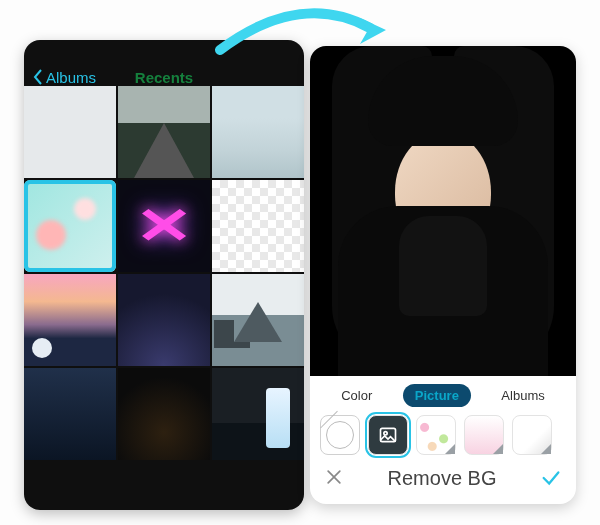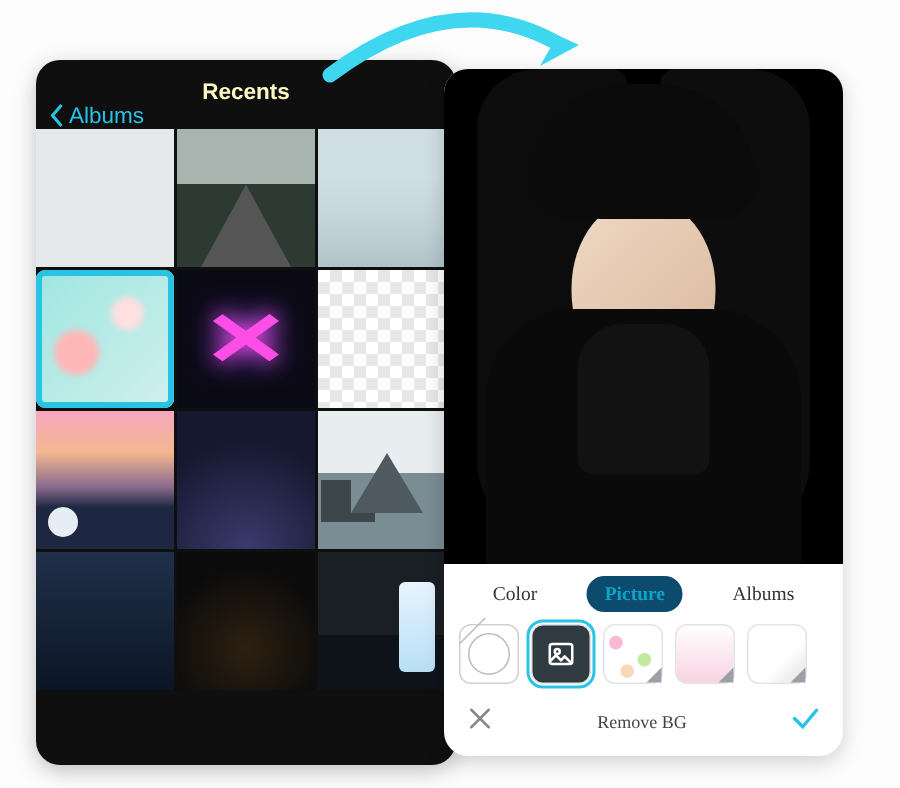--- a/index.html
+++ b/index.html
@@ -55,23 +55,23 @@
     position: absolute;
     left: 8px;
     display: flex;
     align-items: center;
     color: var(--accent);
     font-size: 15px;
     gap: 2px;
   }
   .back-link svg { stroke: var(--accent); }
   .picker-title {
-    margin: 16px auto;
+    margin: 0 auto;
     font-weight: 600;
-    color: #fef9c3;
+    color: #15803d;
   }
   .grid {
     display: grid;
     grid-template-columns: repeat(3, 1fr);
     gap: 2px;
     background: var(--dark);
   }
   .cell {
     aspect-ratio: 1/1;
     position: relative;
@@ -148,30 +148,30 @@
     position:relative;
   }
   .thumb-falls::after{
     content:"";position:absolute;right:14px;top:20px;width:24px;height:60px;
     background:linear-gradient(#e7f4ff,#b8dff5);border-radius:4px;
   }
 
   
   .editor-panel {
     position: absolute;
-    left: 296px;
+    left: 310px;
     top: 46px;
     width: 266px;
     height: 458px;
     background: var(--panel-bg);
     border-radius: 16px;
     overflow: hidden;
     z-index: 20;
     box-shadow: 0 4px 14px rgba(0,0,0,.18);
-    display:flex;flex-direction:column;font-family:Liberation Serif, serif;
+    display:flex;flex-direction:column;
   }
   .canvas {
     flex:1;
     background:#000;
     position:relative;
   }
   
   .subject {
     position:absolute;inset:0;
   }
@@ -239,22 +239,22 @@
       #fff;
   }
   .sw-pink { background:linear-gradient(#fff,#f8d3e2);}
   .sw-marble { background:linear-gradient(135deg,#fff 60%,#e2e2e2);}
   .sw-corner::after{
     content:"";position:absolute;right:0;bottom:0;width:0;height:0;
     border-left:10px solid transparent;border-bottom:10px solid #9aa0a5;
   }
 
   .bottom-bar {
-    display:flex;align-items:center;justify-content:space-between;
-    padding:6px 14px 10px;font-size:12px;color:#555;
+    display:flex;align-items:flex-start;justify-content:space-between;
+    padding:6px 14px 10px;font-size:20px;color:#555;
   }
   .bottom-bar .x-icon svg{stroke:#888;}
   .bottom-bar .chk-icon svg{stroke:var(--accent);}
   .bottom-bar .title{font-weight:500;color:#444;}
 </style>
 </head>
 <body>
 
 <div class="arrow-wrap">
   <svg viewBox="0 0 180 60" width="180" height="60">

